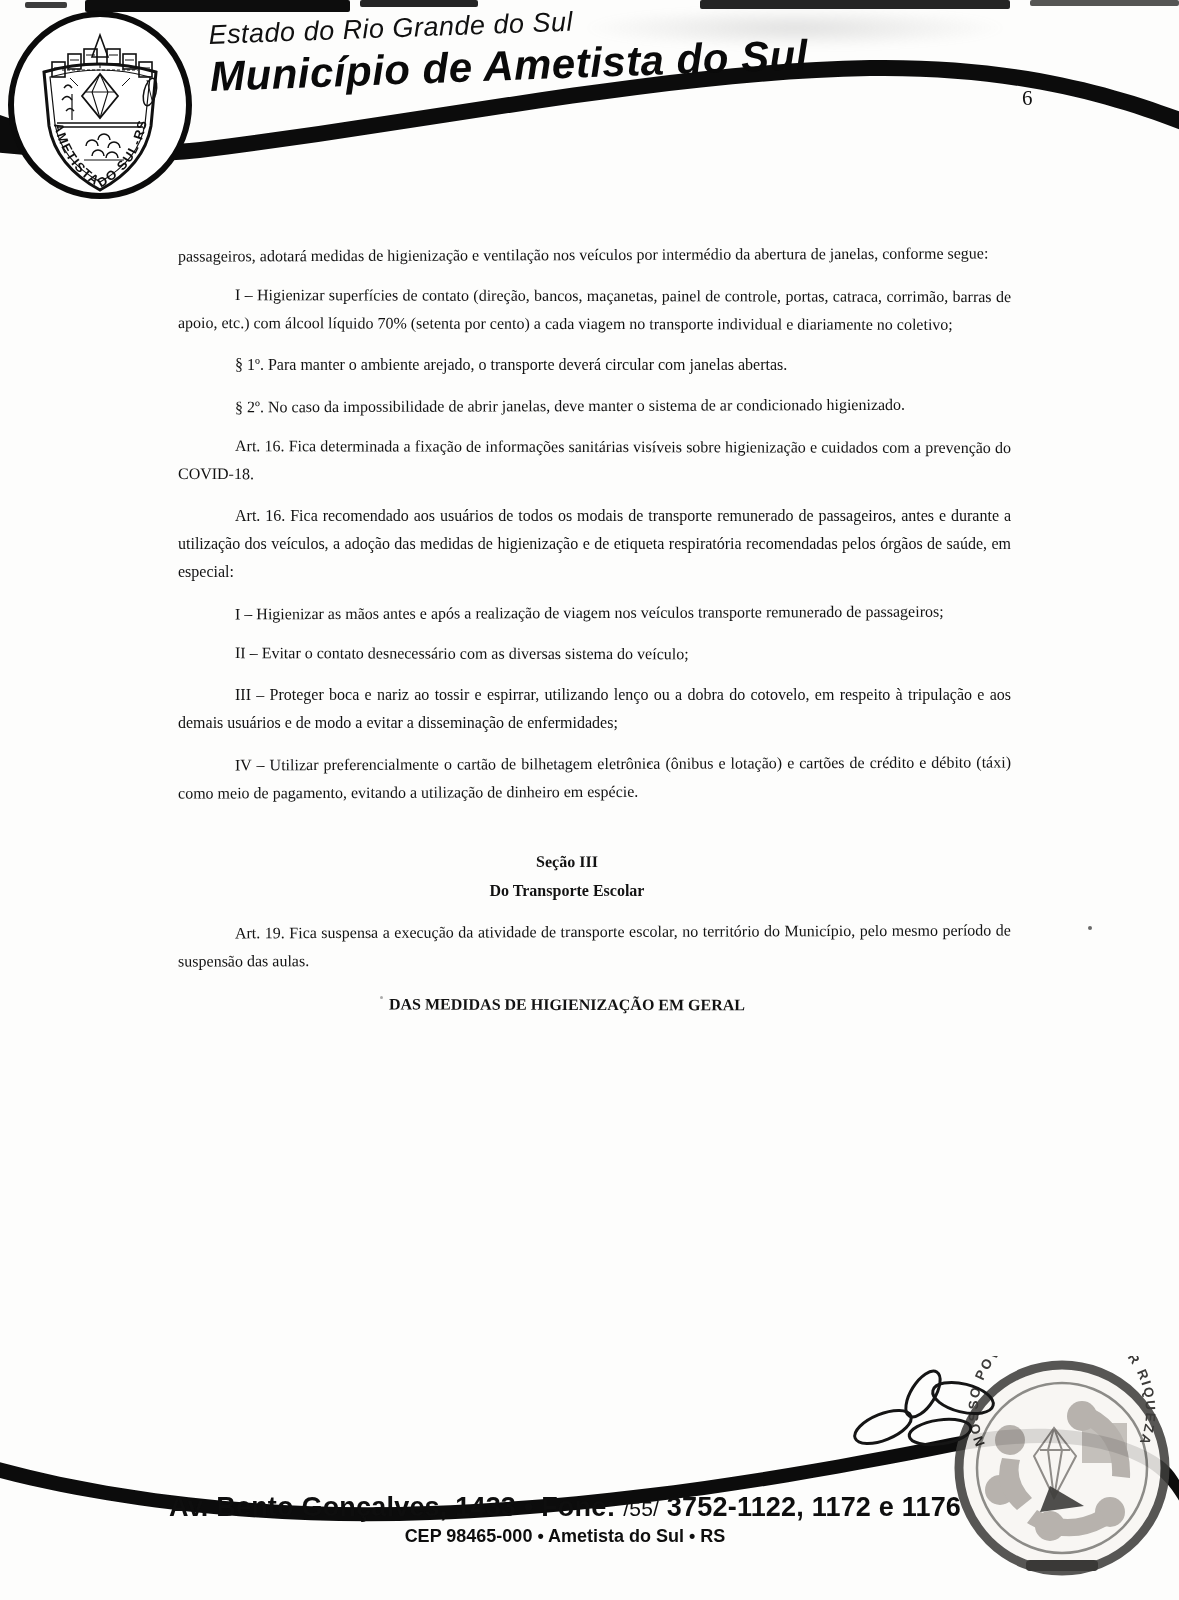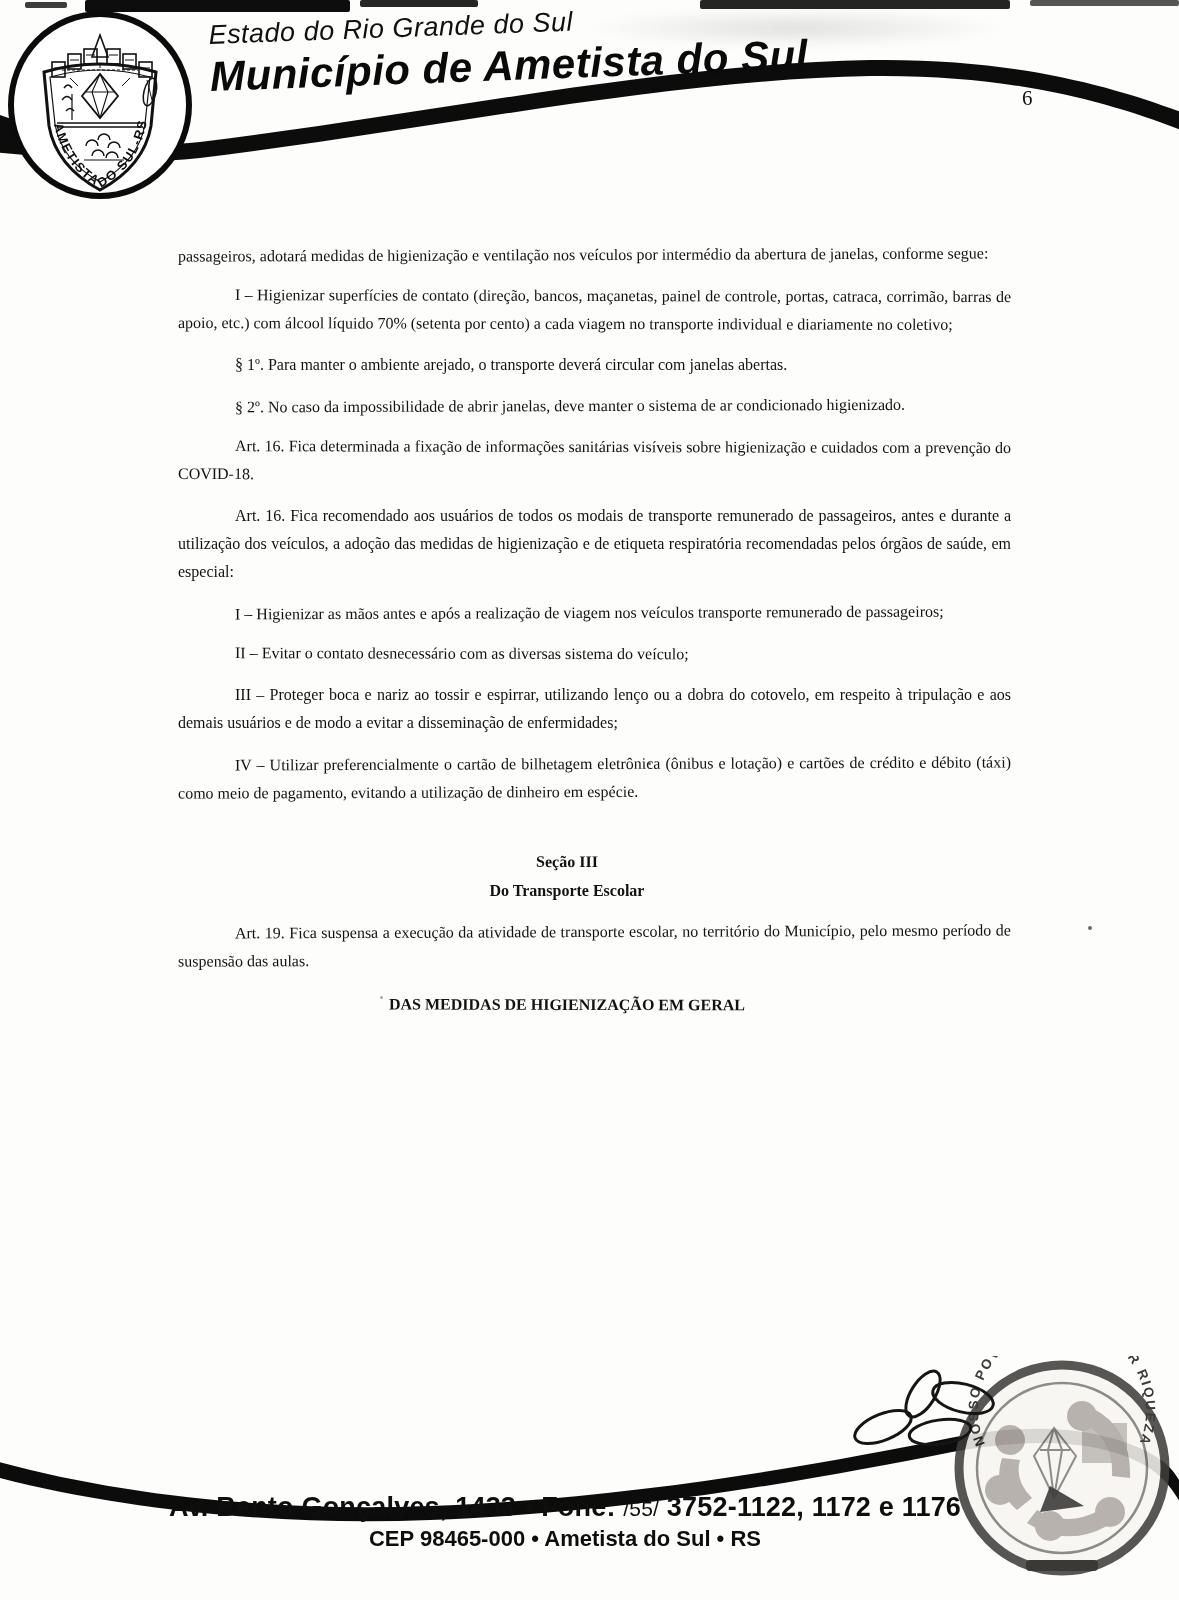--- a/index.html
+++ b/index.html
@@ -40,21 +40,21 @@
   
   #stamp{ position:absolute; left:946px; top:1356px; z-index:6; }
   #scribble{ position:absolute; left:835px; top:1350px; z-index:7; }
   #footer-text{
     position:absolute; left:0; top:1492px; width:1130px; z-index:6;
     text-align:center; font-family:"Liberation Sans",sans-serif;
     font-weight:600; color:#0e0e0e;
   }
   .addr1{ font-size:27px; letter-spacing:.2px; }
   .addr1 .ph-small{ font-size:21px; font-weight:400; }
-  .addr2{ font-size:22px; margin-top:3px; }
+  .addr2{ font-size:18px; margin-top:3px; }
 </style>
 </head>
 <body>
 
 <div id="page">
 
   <div class="artifact" style="left:85px;top:0;width:265px;height:12px;"></div>
   <div class="artifact" style="left:360px;top:0;width:118px;height:7px;opacity:.9;"></div>
   <div class="artifact" style="left:25px;top:2px;width:42px;height:6px;opacity:.8;"></div>
   <div class="artifact" style="left:700px;top:0;width:310px;height:9px;opacity:.9;"></div>

